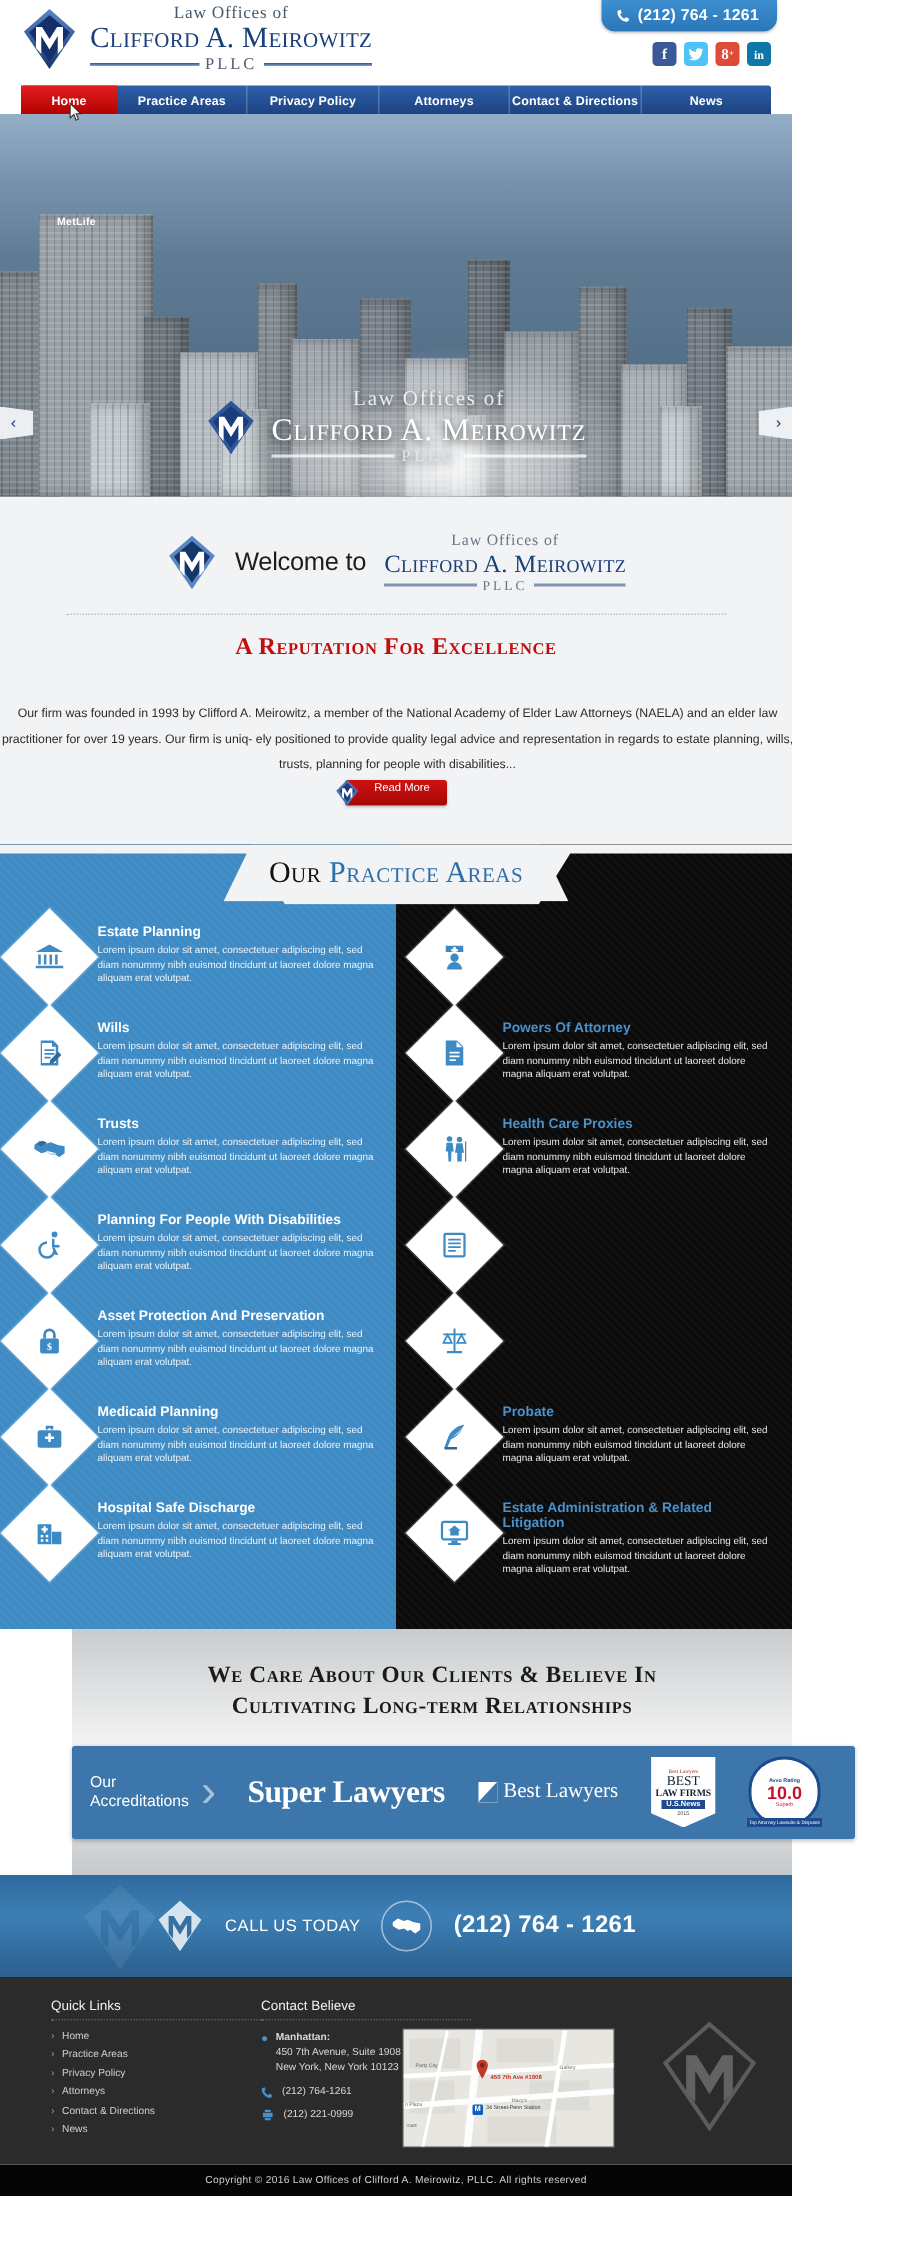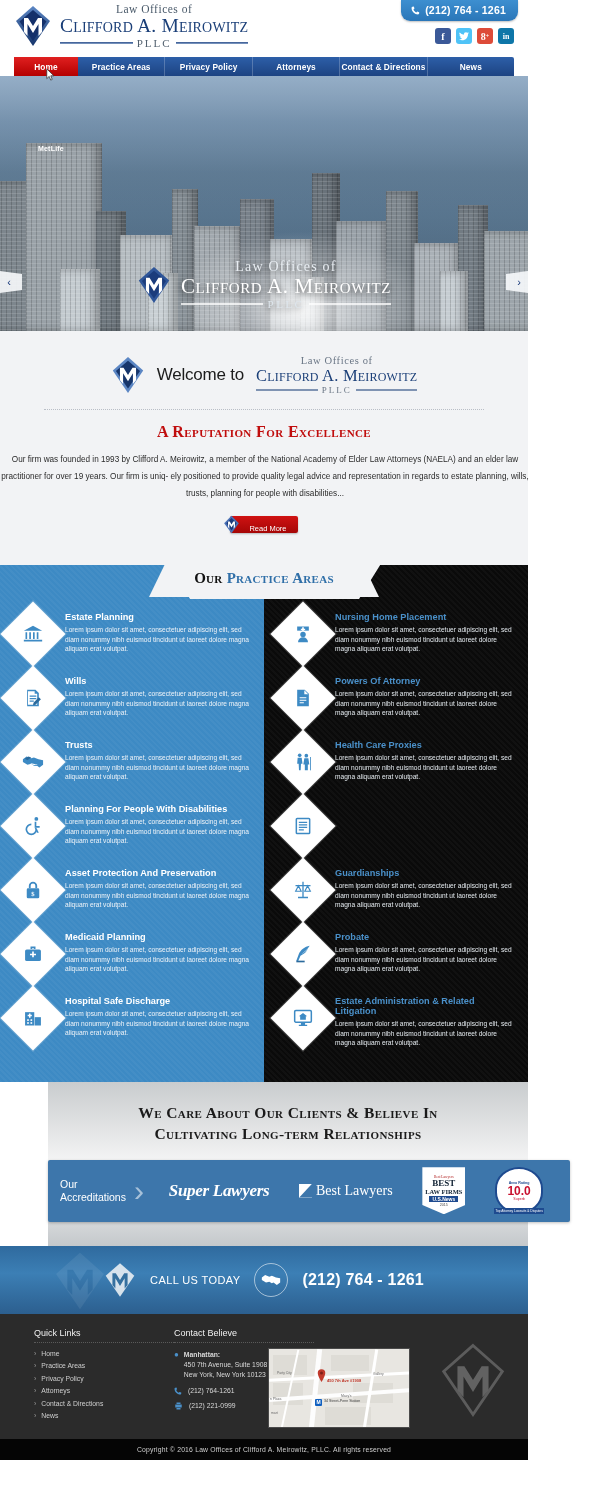--- a/index.html
+++ b/index.html
@@ -147,28 +147,28 @@
   .wel-logo-words .wlw-rule{display:flex;align-items:center;gap:4px;}
   .wel-logo-words .wlw-rule .bar{flex:1;height:1.6px;background:#7f93b2;}
   .wel-logo-words .wlw-pllc{font-family:"Liberation Serif",serif;font-size:9px;color:#6a7685;letter-spacing:2px;}
 
   .dotted-sep { width:440px; margin:14px auto 0; border-top:1px dotted #b9bec6; }
   .rep-title {
     font-family:"Liberation Serif",serif; font-size:16px; color:#c00d0d;
     letter-spacing:.4px; margin-top:13px; font-variant:small-caps; font-weight:bold;
   }
   .wel-body {
-    width:530px; margin:10px auto 0; font-size:8.2px; line-height:17px;
+    width:530px; margin:26px auto 0; font-size:8.2px; line-height:17px;
     color:#2b2b2b; 
   }
   .read-more {
-    margin:14px auto 0; width:68px; height:17px;
+    margin:2px auto 0; width:68px; height:17px;
     background:linear-gradient(#d01212,#a50606);
     border-radius:2px; position:relative;
-    display:flex;align-items:flex-end;justify-content:center;
+    display:flex;align-items:flex-start;justify-content:center;
     color:#fff;font-size:7.5px; cursor:pointer; padding-left:8px;
     box-shadow:0 1px 2px rgba(0,0,0,.25);
   }
   .rm-badge{position:absolute;left:-8px;top:-1px;width:19px;height:19px;}
 
   
   .pa { position:relative; background:#0a0a0a; }
   .pa-split { position:absolute; left:0; top:0; bottom:0; width:50%; background:#3d8ac4; }
   .pa-split::after{
     content:"";position:absolute;inset:0;
@@ -181,21 +181,21 @@
     position:absolute; left:50%; transform:translateX(-50%); top:0;
     width:230px; height:38px; background:#f2f3f5;
     clip-path:polygon(8% 0, 92% 0, 100% 100%, 0% 100%);
     display:flex;align-items:center;justify-content:center;
   }
   .pa-tab-ribbon{
     position:absolute; left:0; right:0; top:0; height:40px;
     background:#f2f3f5;
     clip-path:polygon(0 0,100% 0,100% 6px, 72% 6px, 68% 40px, 36% 40px, 32% 6px, 0 6px);
   }
-  .pa-title { font-family:"Liberation Serif",serif; font-size:15px; letter-spacing:.3px; font-variant:small-caps; font-weight:bold; position:relative; z-index:3;}
+  .pa-title { font-family:"Liberation Serif",serif; font-size:20px; letter-spacing:.3px; font-variant:small-caps; font-weight:normal; position:relative; z-index:3;}
   .pa-title .w1{color:#111;}
   .pa-title .w2{color:#2f6fa8;}
 
   .pa-cols { position:relative; display:flex; padding-bottom:18px; }
   .pa-col { width:50%; padding:10px 8px 0 10px; }
   .pa-col.right { padding-left:16px; padding-right:16px;}
   .pa-item { display:flex; gap:9px; margin-bottom:16px; align-items:flex-start; }
   .pa-diamond {
     flex:none; width:46px; height:46px; margin-top:2px;
     transform:rotate(45deg);
@@ -219,30 +219,30 @@
   }
   .accred {
     margin:16px auto 0; width:522px; height:62px;
     background:#3d76ab; border-radius:2px;
     display:flex; align-items:center; padding:0 12px;
     box-shadow:0 1px 3px rgba(0,0,0,.25);
   }
   .acc-label { color:#fff; font-size:10.5px; line-height:13px; text-align:left; white-space:nowrap; }
   .acc-chev { margin:0 10px 0 8px; color:rgba(255,255,255,.55); font-size:30px; font-weight:100; font-family:"Liberation Sans",sans-serif;}
   .acc-logos { flex:1; display:flex; align-items:center; justify-content:space-around; }
-  .superlaw { color:#fff; font-family:"Liberation Serif",serif; font-size:17px; font-weight:bold; letter-spacing:-.3px;font-style:italic;}
+  .superlaw { color:#fff; font-family:"Liberation Serif",serif; font-size:21px; font-weight:bold; letter-spacing:-.3px;}
   .bestlaw { display:flex;align-items:center;gap:4px;color:#fff;font-family:"Liberation Serif",serif;font-size:14px;}
   .bl-mark{width:13px;height:14px;background:#fff;clip-path:polygon(0 0,100% 0,100% 100%,0 100%);position:relative;}
   .bl-mark::after{content:"";position:absolute;inset:0;background:#3d76ab;clip-path:polygon(100% 0,100% 100%,0 100%);}
   .badge-bl {
     width:43px;height:47px;background:#fff;display:flex;flex-direction:column;align-items:center;
     justify-content:center; clip-path:polygon(0 0,100% 0,100% 80%,50% 100%,0 80%);
   }
   .badge-bl .t1{font-size:3.6px;color:#b02020;font-family:"Liberation Serif",serif;}
-  .badge-bl .t2{font-size:9px;color:#123;font-weight:bold;font-family:"Liberation Serif",serif;line-height:9px;}
+  .badge-bl .t2{font-size:9px;color:#123;font-weight:normal;font-family:"Liberation Serif",serif;line-height:9px;}
   .badge-bl .t3{font-size:6.5px;color:#123;font-weight:bold;font-family:"Liberation Serif",serif;line-height:7px;}
   .badge-bl .t4{font-size:5px;color:#fff;background:#1e4a8f;padding:0 3px;margin-top:1px;font-weight:bold;}
   .badge-bl .t5{font-size:3.6px;color:#444;margin-top:1px;}
   .badge-av {
     width:48px;height:47px;background:#fff;border-radius:50%/46%;
     display:flex;flex-direction:column;align-items:center;justify-content:center;
     border:2px solid #1e4a8f;position:relative;
   }
   .badge-av .a1{font-size:3.6px;color:#1e4a8f;font-weight:bold;}
   .badge-av .a2{font-size:12px;color:#c8102e;font-weight:bold;line-height:12px;}
@@ -589,24 +589,20 @@
           <div class="pa-diamond">
             <span class="ic">
               <svg width="20" height="20" viewBox="0 0 24 24">
                   <path fill="#3d8ac4" d="M5 3h14v5H5z"></path>
                   <path fill="#fff" d="M11 4h2v1.6h1.6v2H13V9.2h-2V7.6H9.4v-2H11z"></path>
                   <circle cx="12" cy="12.5" r="3.3" fill="#3d8ac4"></circle>
                   <path fill="#3d8ac4" d="M6 22a6 6 0 0 1 12 0z"></path>
                 </svg>
             </span>
           </div>
-          <div class="pa-txt">
-            <div class="pa-h">Nursing Home Placement</div>
-            <div class="pa-p">Lorem ipsum dolor sit amet, consectetuer adipiscing elit, sed diam nonummy nibh euismod tincidunt ut laoreet dolore magna aliquam erat volutpat.</div>
-          </div>
         </div>
 
         <div class="pa-item">
           <div class="pa-diamond">
             <span class="ic">
               <svg width="20" height="20" viewBox="0 0 24 24">
                   <path fill="#3d8ac4" d="M5 2h9l5 5v15H5z"></path>
                   <path fill="#fff" d="M13.6 2.8v4.6h4.6z"></path>
                   <path fill="#fff" d="M8 11h8v1.3H8z M8 14h8v1.3H8z M8 17h5v1.3H8z"></path>
                 </svg>
@@ -648,24 +644,20 @@
         </div>
 
         <div class="pa-item">
           <div class="pa-diamond">
             <span class="ic">
               <svg width="20" height="20" viewBox="0 0 24 24">
                   <path fill="#3d8ac4" d="M11.2 2h1.6v18h-1.6z M6 20h12v1.8H6z M3 6h18v1.4H3z"></path>
                   <path fill="none" stroke="#3d8ac4" stroke-width="1.4" d="M6.5 7 3.2 13.5h6.6z M17.5 7l-3.3 6.5h6.6z"></path>
                 </svg>
             </span>
-          </div>
-          <div class="pa-txt">
-            <div class="pa-h">Guardianships</div>
-            <div class="pa-p">Lorem ipsum dolor sit amet, consectetuer adipiscing elit, sed diam nonummy nibh euismod tincidunt ut laoreet dolore magna aliquam erat volutpat.</div>
           </div>
         </div>
 
         <div class="pa-item">
           <div class="pa-diamond">
             <span class="ic">
               <svg width="20" height="20" viewBox="0 0 24 24">
                   <path fill="#3d8ac4" d="M20 2c-6 1-11 5-13 10l-3 8 2 1 3-7c4-2 8-5 9-9-2 4-6 6-8 7 4-3 8-6 10-10z"></path>
                   <path fill="#2b6a9c" d="M4 20h10v2H4z"></path>
                 </svg>

